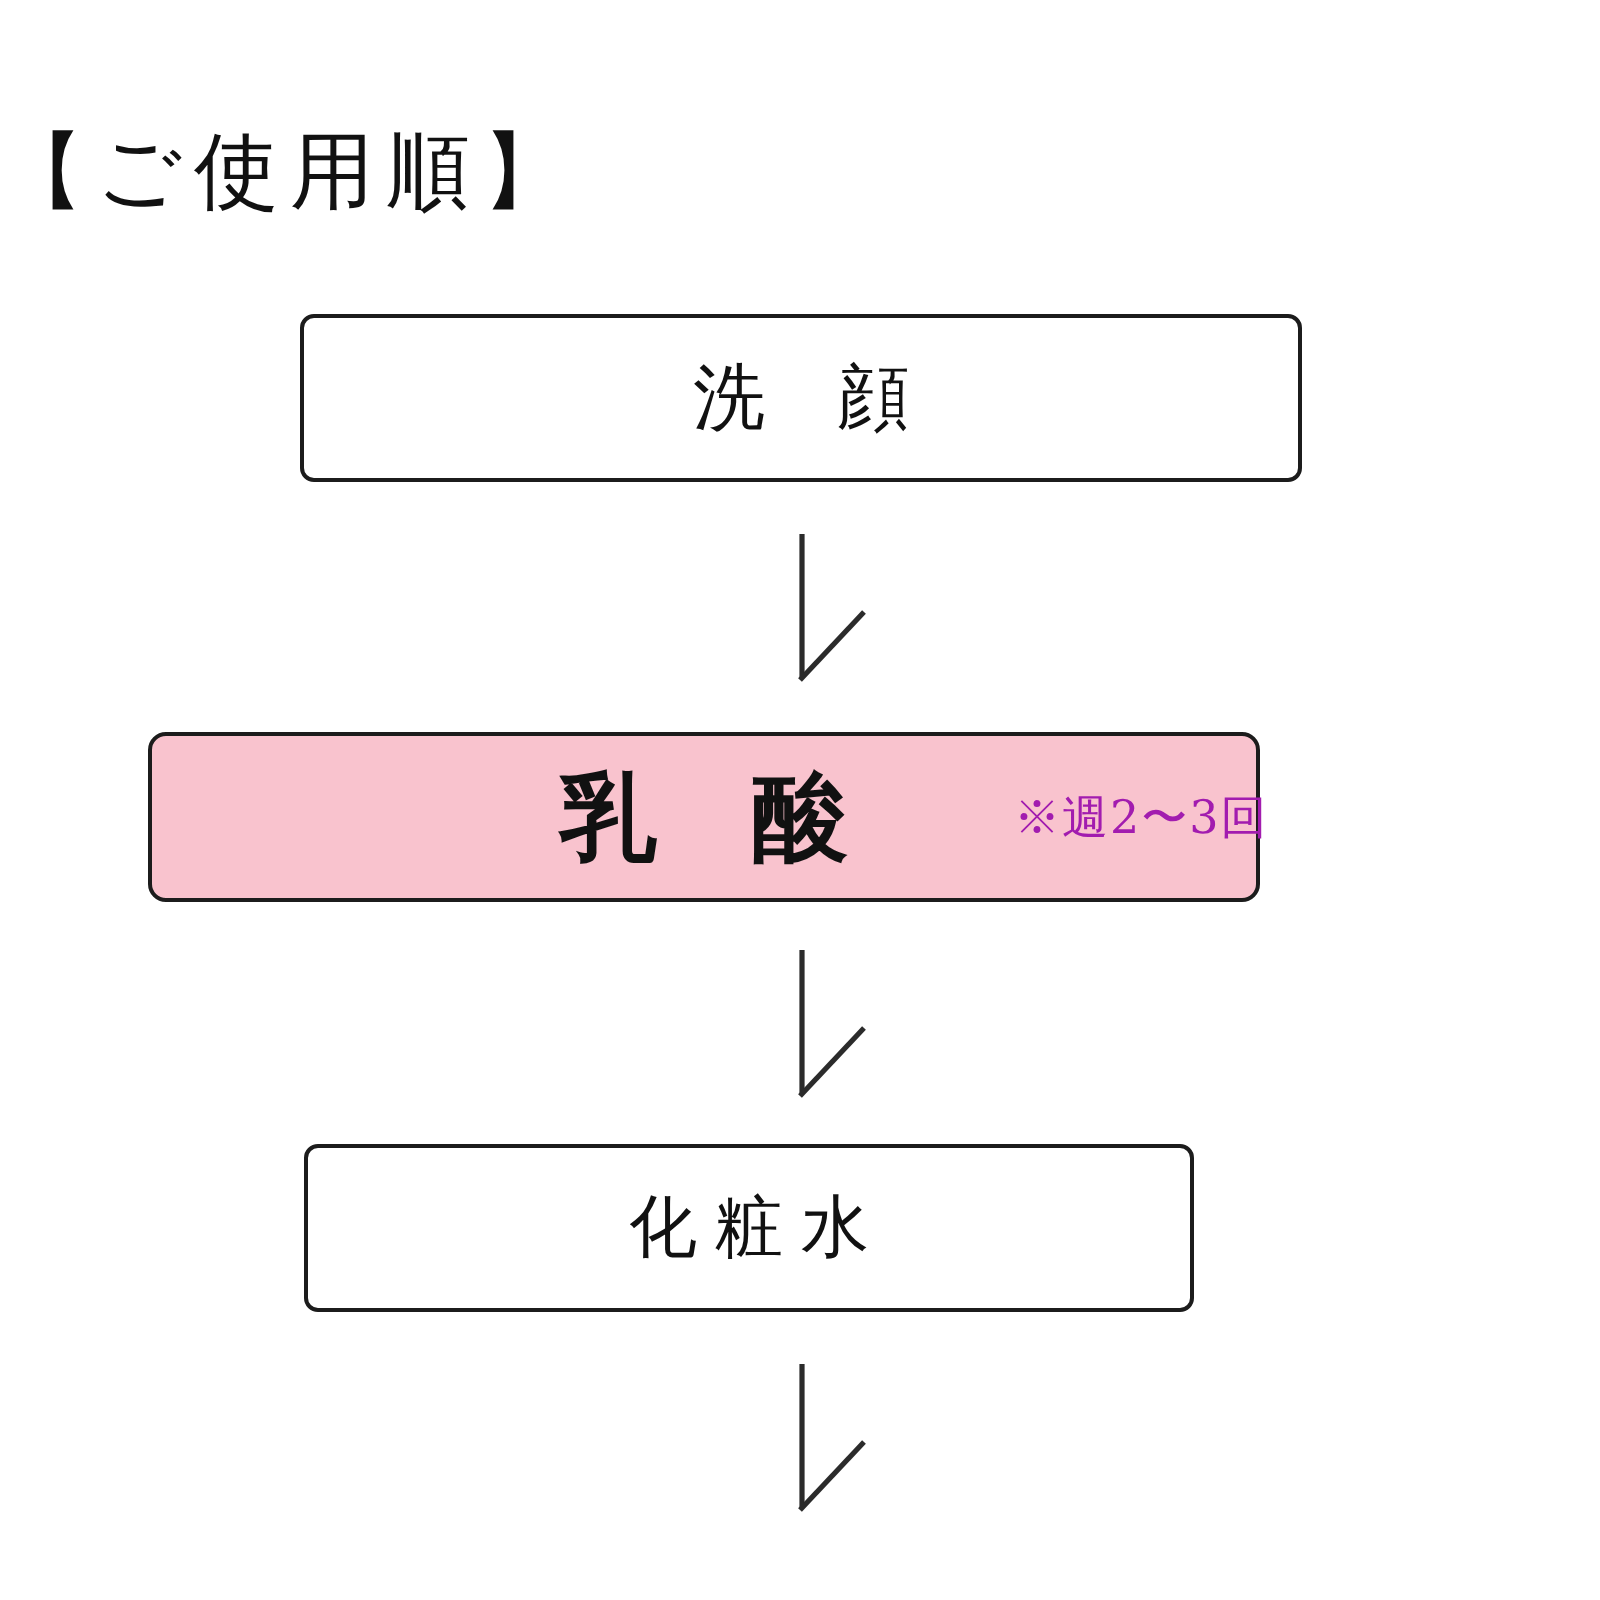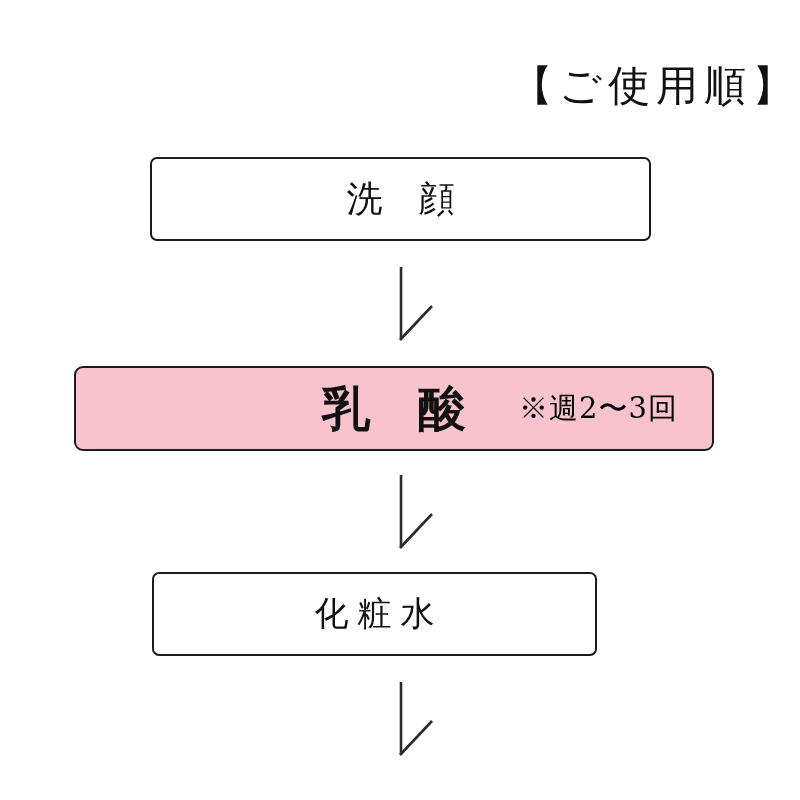--- a/index.html
+++ b/index.html
@@ -14,21 +14,21 @@
     background: #ffffff;
     font-family: "DejaVu Serif", "Liberation Serif", serif;
     color: #111111;
     overflow: hidden;
   }
   .diagram-title {
     position: absolute;
     top: 58px;
     left: 0;
     width: 100%;
-    text-align: right;
+    text-align: left;
     font-size: 42px;
     letter-spacing: 6px;
     color: #111111;
     white-space: nowrap;
   }
   .step-box {
     position: absolute;
     background: #ffffff;
     border: 2px solid #1c1c1c;
     border-radius: 7px;
@@ -39,21 +39,21 @@
   }
   .step-box.step-1 {
     left: 150px;
     top: 157px;
     width: 501px;
     height: 84px;
   }
   .step-box.step-2 {
     left: 74px;
     top: 366px;
-    width: 640px;
+    width: 556px;
     height: 85px;
     border-radius: 9px;
   }
   .step-box.step-3 {
     left: 152px;
     top: 572px;
     width: 445px;
     height: 84px;
   }
   .step-label {
@@ -66,27 +66,27 @@
     font-size: 48px;
     font-weight: bold;
   }
   .step-3 .step-label {
     font-size: 34px;
     letter-spacing: 9px;
     margin-right: -9px; 
   }
   .step-note {
     position: absolute;
-    left: 443px;
+    left: 431px;
     top: 50%;
     transform: translateY(-50%);
-    font-size: 29px;
+    font-size: 23px;
     font-weight: normal;
     letter-spacing: 1px;
-    color: #000000;
+    color: #a21caf;
     white-space: nowrap;
   }
   .down-arrow {
     position: absolute;
     width: 42px;
     height: 78px;
   }
   .down-arrow.arrow-1 { left: 397px; top: 266px; }
   .down-arrow.arrow-2 { left: 397px; top: 474px; }
   .down-arrow.arrow-3 { left: 397px; top: 681px; }

